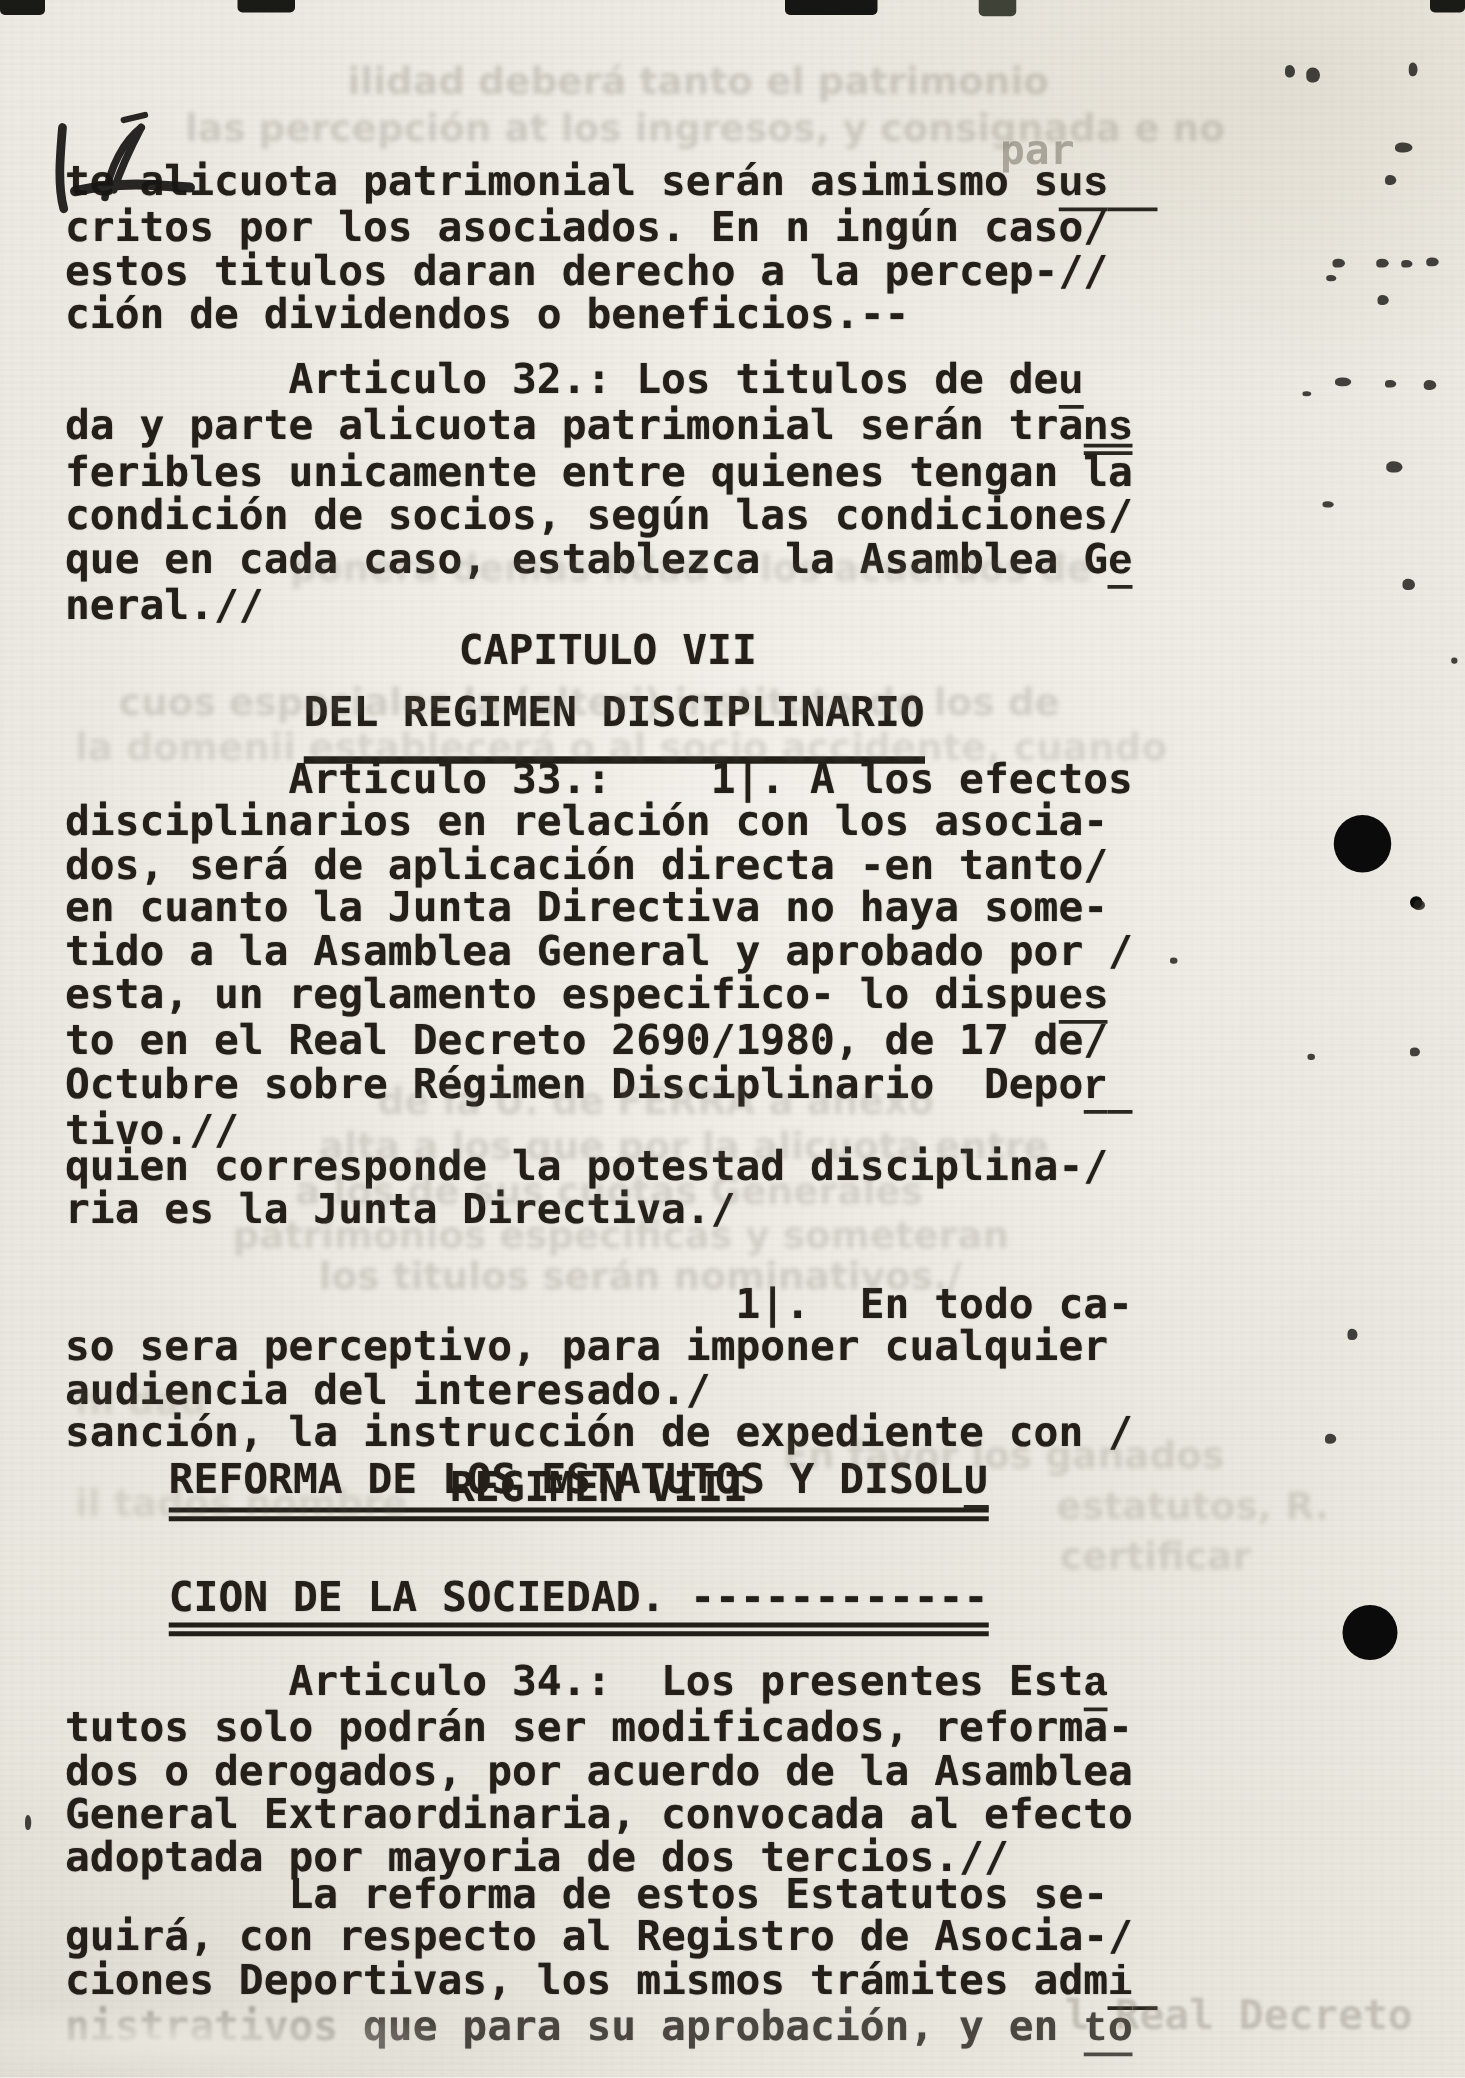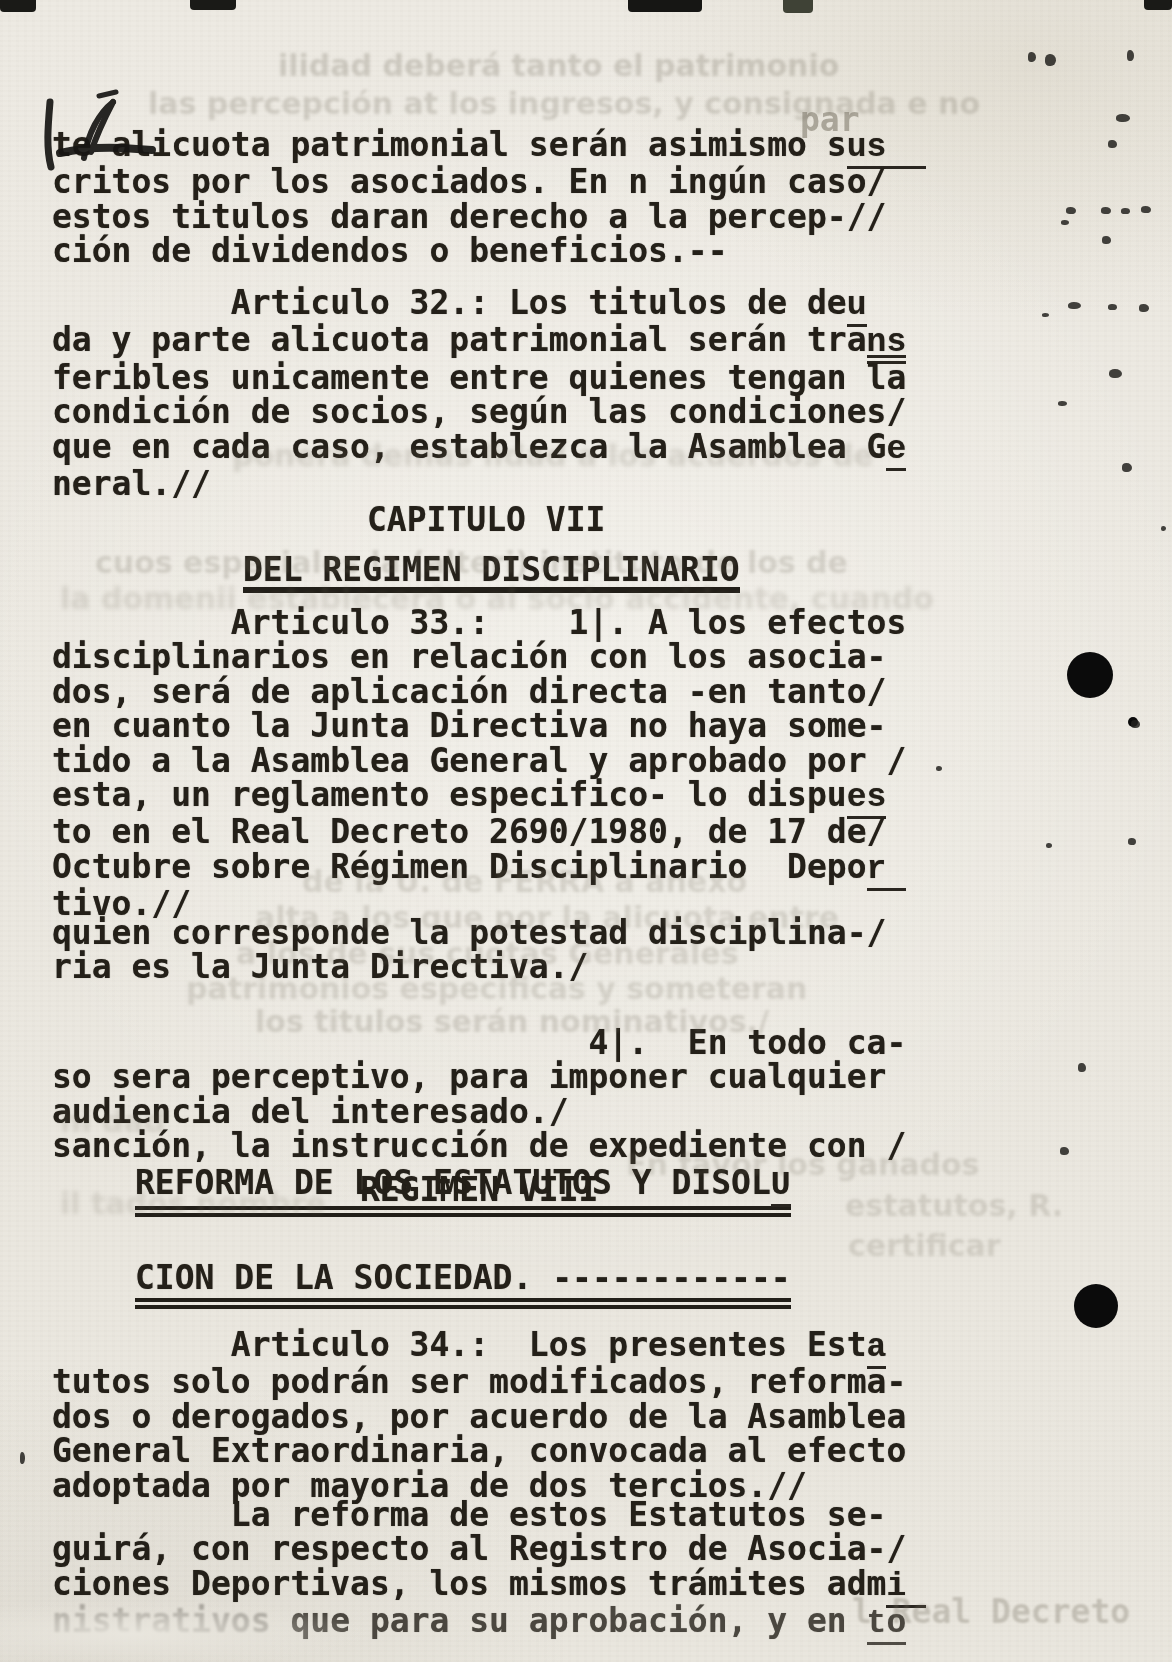--- a/index.html
+++ b/index.html
@@ -23,21 +23,21 @@
     position:absolute;white-space:pre;
     font-family:"DejaVu Sans Mono", monospace;font-weight:700;
     font-size:33px;line-height:34.4px;color:#242019;
     text-shadow:0 0 1px rgba(25,22,16,.45);
   }
   .line{display:block;}
   .u{border-bottom:3px solid #2a2620;font-family:Liberation Mono, monospace;}
   .o{border-top:3px solid #2a2620;}
   .f1{opacity:.34;filter:blur(1.1px);}
   .f2{opacity:.8;}
-  .hl1{display:inline-block;border-bottom:6px solid #221f19;padding-bottom:0;}
+  .hl1{display:inline-block;border-bottom:6px solid #221f19;padding-bottom:18px;}
   .hl2{display:inline-block;border-bottom:11px double #221f19;padding-bottom:3px;}
   .ghost{
     position:absolute;white-space:pre;color:#6f695a;
     font-family:"DejaVu Sans", sans-serif;font-weight:600;font-size:30px;
     pointer-events:none;
   }
   .ghost.mono{font-family:"DejaVu Sans Mono", monospace;font-weight:700;font-size:33px;}
   .speck{position:absolute;background:#23221f;border-radius:45% 55% 50% 40%;opacity:.85;}
   .dot{position:absolute;background:#0b0b0b;border-radius:50%;}
   .edge{position:absolute;top:0;background:#1b1b18;border-radius:0 0 4px 4px;}
@@ -52,21 +52,21 @@
 
 <div class="noise"></div>
 
 <div>
     <div class="block" style="top: 128px; left: 52px;"><div class="line"><span>te alicuota patrimonial serán asimismo s</span><span class="u">us</span><span class="u">&nbsp;&nbsp;</span></div><div class="line"><span>critos por los asociados. En n ingún caso/</span></div><div class="line"><span>estos titulos daran derecho a la percep-//</span></div><div class="line"><span>ción de dividendos o beneficios.--</span></div></div>
     <div class="block" style="top: 286px; left: 52px;"><div class="line"><span>         Articulo 32.: Los titulos de de</span><span class="u">u</span></div><div class="line"><span>da y parte alicuota patrimonial serán tra</span><span class="u">ns</span></div><div class="line"><span>feribles unicamente entre quienes tengan </span><span class="o">la</span></div><div class="line"><span>condición de socios, según las condiciones/</span></div><div class="line"><span>que en cada caso, establezca la Asamblea G</span><span class="u">e</span></div><div class="line"><span>neral.//</span></div></div>
     <div class="block" style="top: 503px; left: 367px;"><div class="line"><span>CAPITULO VII</span></div></div>
     <div class="block" style="top: 553px; left: 243px;"><div class="line"><span class="hl1"><span>DEL REGIMEN DISCIPLINARIO</span></span></div></div>
     <div class="block" style="top: 606px; left: 52px;"><div class="line"><span>         Articulo 33.:    1|. A los efectos</span></div><div class="line"><span>disciplinarios en relación con los asocia-</span></div><div class="line"><span>dos, será de aplicación directa -en tanto/</span></div><div class="line"><span>en cuanto la Junta Directiva no haya some-</span></div><div class="line"><span>tido a la Asamblea General y aprobado por /</span></div><div class="line"><span>esta, un reglamento especifico- lo dispu</span><span class="u">es</span></div><div class="line"><span>to en el Real Decreto 2690/1980, de 17 de/</span></div><div class="line"><span>Octubre sobre Régimen Disciplinario  Depo</span><span class="u">r</span><span class="u">&nbsp;</span></div><div class="line"><span>tivo.//</span></div></div>
     <div class="block" style="top: 916px; left: 52px;"><div class="line"><span>quien corresponde la potestad disciplina-/</span></div><div class="line"><span>ria es la Junta Directiva./</span></div></div>
-    <div class="block" style="top: 1026px; left: 52px;"><div class="line"><span>                           4|.  En todo ca-</span></div><div class="line"><span>so sera perceptivo, para imponer cualquier</span></div><div class="line"><span>audiencia del interesado./</span></div><div class="line"><span>sanción, la instrucción de expediente con /</span></div></div>
+    <div class="block" style="top: 1026px; left: 52px;"><div class="line"><span>                           1|.  En todo ca-</span></div><div class="line"><span>so sera perceptivo, para imponer cualquier</span></div><div class="line"><span>audiencia del interesado./</span></div><div class="line"><span>sanción, la instrucción de expediente con /</span></div></div>
     <div class="block" style="top: 1173px; left: 360px;"><div class="line"><span>REGIMEN VIII</span></div></div>
     <div class="block" style="top: 1166px; left: 135px; text-align: right;"><div class="line"><span class="hl2"><span>REFORMA DE LOS ESTATUTOS Y DISOL</span><span class="u">U</span></span></div></div>
     <div class="block" style="top: 1261px; left: 135px;"><div class="line"><span class="hl2"><span>CION DE LA SOCIEDAD. ------------</span></span></div></div>
     <div class="block" style="top: 1328px; left: 52px;"><div class="line"><span>         Articulo 34.:  Los presentes Est</span><span class="u">a</span></div><div class="line"><span>tutos solo podrán ser modificados, reforma-</span></div><div class="line"><span>dos o derogados, por acuerdo de la Asamblea</span></div><div class="line"><span>General Extraordinaria, convocada al efecto</span></div><div class="line"><span>adoptada por mayoria de dos tercios.//</span></div></div>
     <div class="block" style="top: 1498px; left: 52px;"><div class="line"><span>         La reforma de estos Estatutos se-</span></div><div class="line"><span>guirá, con respecto al Registro de Asocia-/</span></div><div class="line"><span>ciones Deportivas, los mismos trámites adm</span><span class="u">i</span><span class="u">&nbsp;</span></div><div class="line"><span class="f1">nistrativos </span><span class="f2">que para su aprobación, y en </span><span class="u f2">to</span></div></div>
   </div>
 <div>
     <div class="ghost" style="left: 278px; top: 48px; opacity: 0.26; filter: blur(1.6px);">ilidad deberá tanto el patrimonio</div>
     <div class="ghost" style="left: 148px; top: 86px; opacity: 0.24; filter: blur(1.6px);">las percepción at los ingresos, y consignada e no</div>
     <div class="ghost mono" style="left: 800px; top: 100px; opacity: 0.5; filter: blur(0.5px); text-align: center;">par</div>

